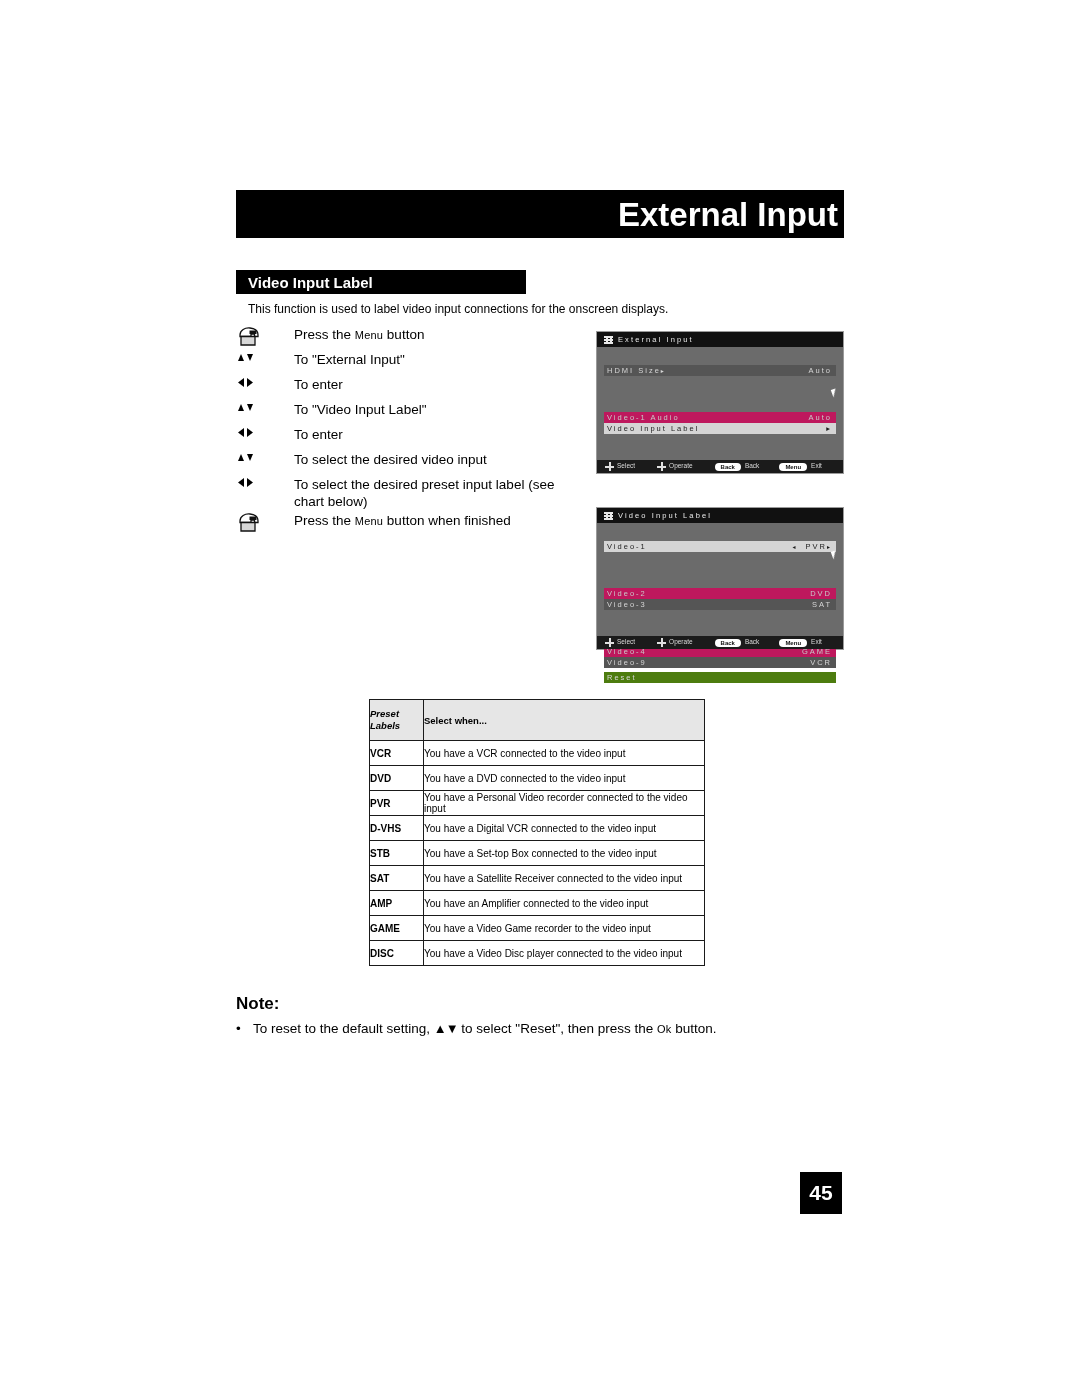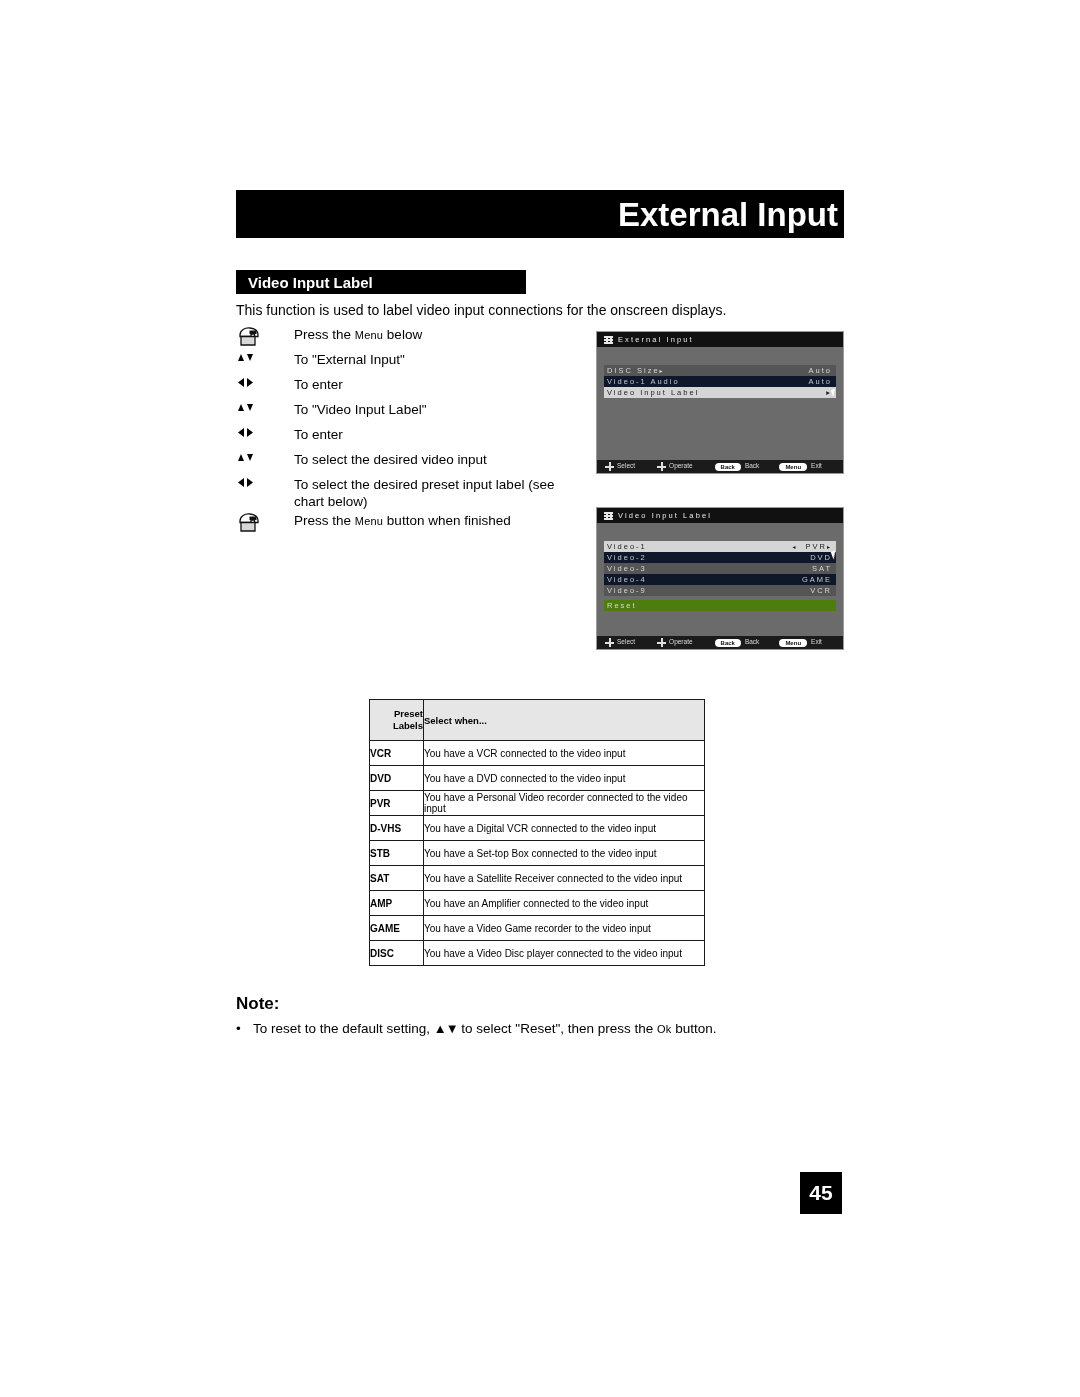--- a/index.html
+++ b/index.html
@@ -52,24 +52,24 @@
     color: #ffffff;
     font-size: 15px;
     font-weight: bold;
     padding-left: 12px;
     line-height: 1;
   }
 
   
   .intro {
     position: absolute;
-    left: 236px;
+    left: 248px;
     top: 301px;
     width: 600px;
-    font-size: 14px;
+    font-size: 12px;
     line-height: 1.35;
   }
 
   
   .steps {
     position: absolute;
     left: 236px;
     top: 325px;
     width: 350px;
   }
@@ -181,21 +181,21 @@
   .osd-row .lbl, .osd-row .val {
     font-size: 7.5px;
     letter-spacing: 2px;
     line-height: 1;
     white-space: nowrap;
   }
   .osd-row .val { letter-spacing: 2px; padding-right: 2px;}
   
   .sh-dark   { background: #555555; }
   .sh-dark   .lbl, .sh-dark  .val   { color: #d6d6d6; }
-  .sh-mid    { background: #0f172a; }
+  .sh-mid    { background: #be185d; margin-top: 36px; }
   .sh-mid    .lbl, .sh-mid   .val   { color: #c9c9c9; }
   .sh-light  { background: #d5d5d5; }
   .sh-light  .lbl, .sh-light .val   { color: #1d1d1d; }
   .sh-mid2   { background: #4d7c0f; }
   .sh-mid2   .lbl, .sh-mid2  .val   { color: #d8d8d8; }
 
   .osd-gap { height: 4px; }
 
   .osd-arrow-r, .osd-arrow-l {
     font-size: 6px;
@@ -270,21 +270,21 @@
     border: 1px solid #1a1a1a;
     padding: 0;
   }
   .preset-table thead th {
     background: #e6e6e6;
     height: 40px;
     vertical-align: middle;
     font-weight: bold;
     font-size: 9.5px;
   }
-  .th-label { width: 53px; text-align: right; padding-left: 8px; line-height: 1.25; }
+  .th-label { width: 53px; text-align: left; padding-left: 8px; line-height: 1.25; font-style: italic; }
   .th-when  { text-align: left; padding-left: 10px; }
   .preset-table tbody td { height: 24px; vertical-align: middle; background: #ffffff; }
   .td-label { text-align: left; padding-left: 8px; font-weight: bold; font-size: 10px; }
   .td-desc  { text-align: left; padding-left: 8px; font-size: 10px; }
 
   
   .note-title {
     position: absolute;
     left: 236px;
     top: 994px;
@@ -335,21 +335,21 @@
 <div class="steps">
 
   <div class="step">
     <div class="step-icon">
       <svg class="hand-ico" width="26" height="24" viewBox="0 0 26 24">
         <path d="M4 9 C4 4, 9 1.5, 14 2 C19 2.5, 22 5, 22 9 L22 10.5 L18.5 10.5 L18.5 8 L15 8 L15 10.5 L4 10.5 Z" fill="#ffffff" stroke="#111111" stroke-width="1.3"></path>
         <path d="M5 10.5 L19 10.5 L19 19 L5 19 Z" fill="#d8d8d8" stroke="#111111" stroke-width="1.3"></path>
         <path d="M13.5 4.5 L20.5 4.5 L20.5 8 L13.5 8 Z" fill="#111111"></path>
       </svg>
     </div>
-    <div class="step-text"><span>Press the </span><span class="smallcap">Menu</span><span> below</span></div>
+    <div class="step-text"><span>Press the </span><span class="smallcap">Menu</span><span> button</span></div>
   </div>
 
   <div class="step">
     <div class="step-icon">
       <svg width="26" height="13" viewBox="0 0 26 13">
           <polygon points="2,10 8,10 5,3" fill="#000"></polygon>
           <polygon points="11,3 17,3 14,10" fill="#000"></polygon>
         </svg>
     </div>
     <div class="step-text">To "External Input"</div>
@@ -425,21 +425,21 @@
         <i></i>
         <i></i>
         <b class="k1"></b>
         <b class="k2"></b>
       </span>
     <span class="osd-title-text">External Input</span>
   </div>
   <div class="osd-body">
     <div class="osd-rows">
       <div class="osd-row sh-dark">
-        <span class="lbl"><span>DISC Size</span><span class="osd-arrow-r">▸</span></span>
+        <span class="lbl"><span>HDMI Size</span><span class="osd-arrow-r">▸</span></span>
         <span class="val">Auto</span>
       </div>
       <div class="osd-row sh-mid">
         <span class="lbl">Video-1 Audio</span>
         <span class="val">Auto</span>
       </div>
       <div class="osd-row sh-light">
         <span class="lbl">Video Input Label</span>
         <span class="val">▸</span>
       </div>

